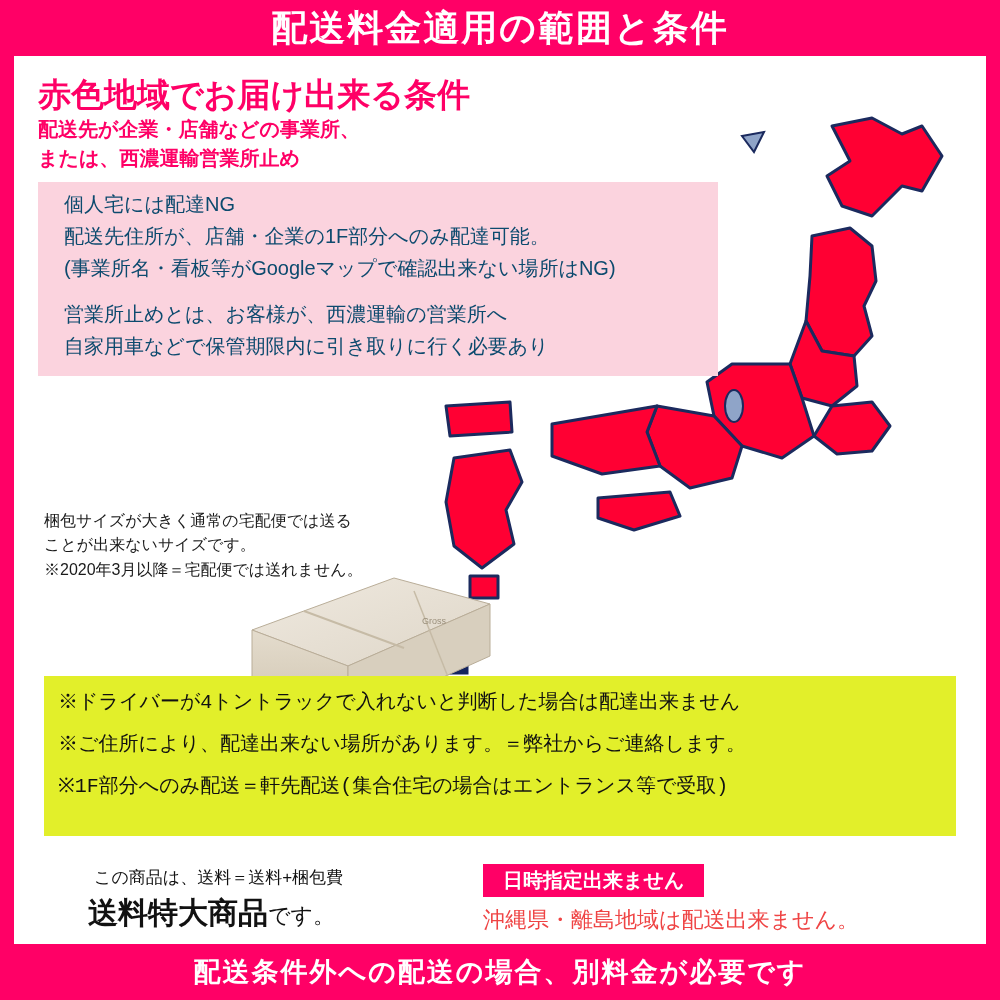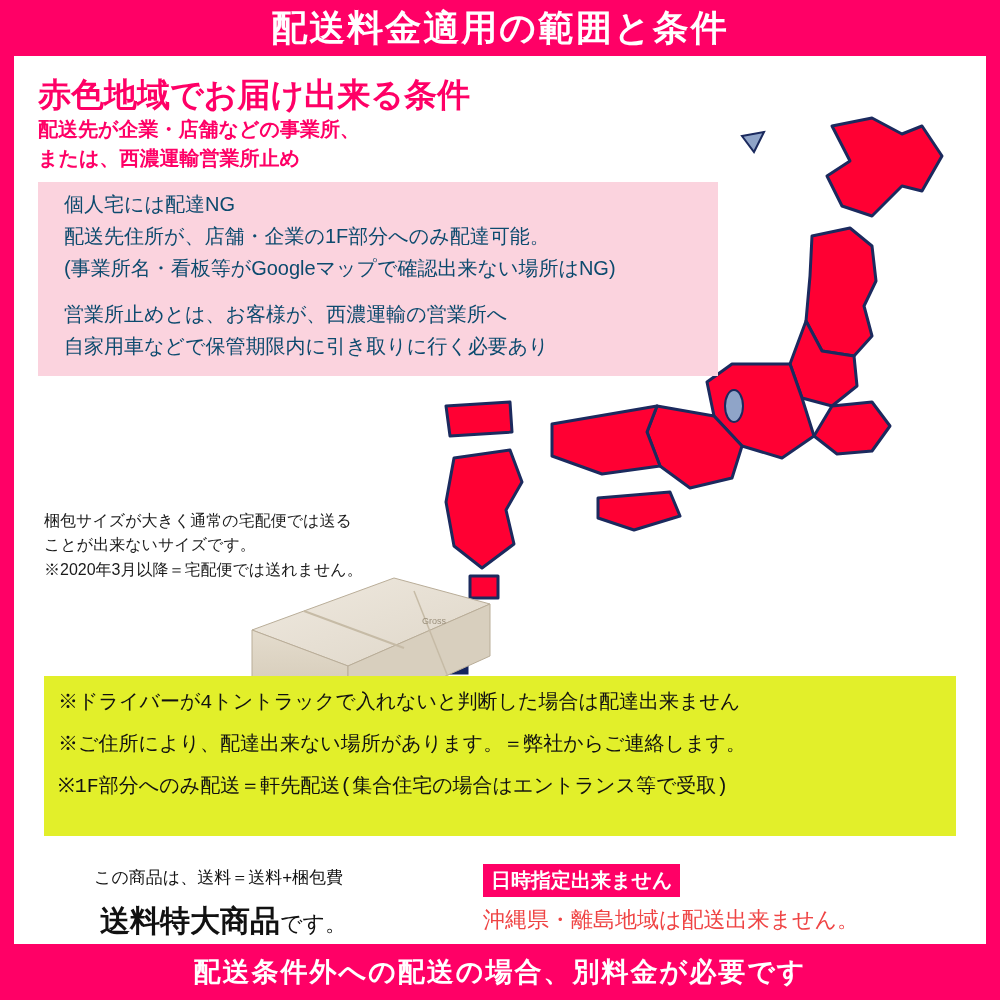--- a/index.html
+++ b/index.html
@@ -94,28 +94,28 @@
     box-sizing:border-box;
   }
   .yellowbox p{
     margin:0 0 16px 0;font-size:20px;color:#111;line-height:1.3;font-family:Liberation Mono, monospace;
   }
   
   .bottom-left{
     position:absolute;left:60px;top:800px;z-index:4;
   }
   .bl-small{font-size:17px;color:#111;margin:0 0 4px 6px;}
-  .bl-big{font-size:30px;color:#111;font-weight:bold;margin:12px;}
+  .bl-big{font-size:30px;color:#111;font-weight:bold;margin:0;}
   .bl-big .tail{font-size:22px;font-weight:normal;}
   .bottom-right{
     position:absolute;left:455px;top:798px;z-index:4;
   }
   .br-badge{
     display:inline-block;background:#ff0066;color:#fff;
-    font-size:20px;font-weight:bold;padding:3px 8px;
+    font-size:20px;font-weight:bold;padding:3px 20px;
   }
   .br-text{font-size:22px;color:#ef4444;margin:8px 0 0 0;}
 </style>
 </head>
 <body>
 
 <div class="page">
 
   <div class="header-band">
     <div class="header-title">配送料金適用の範囲と条件</div>

